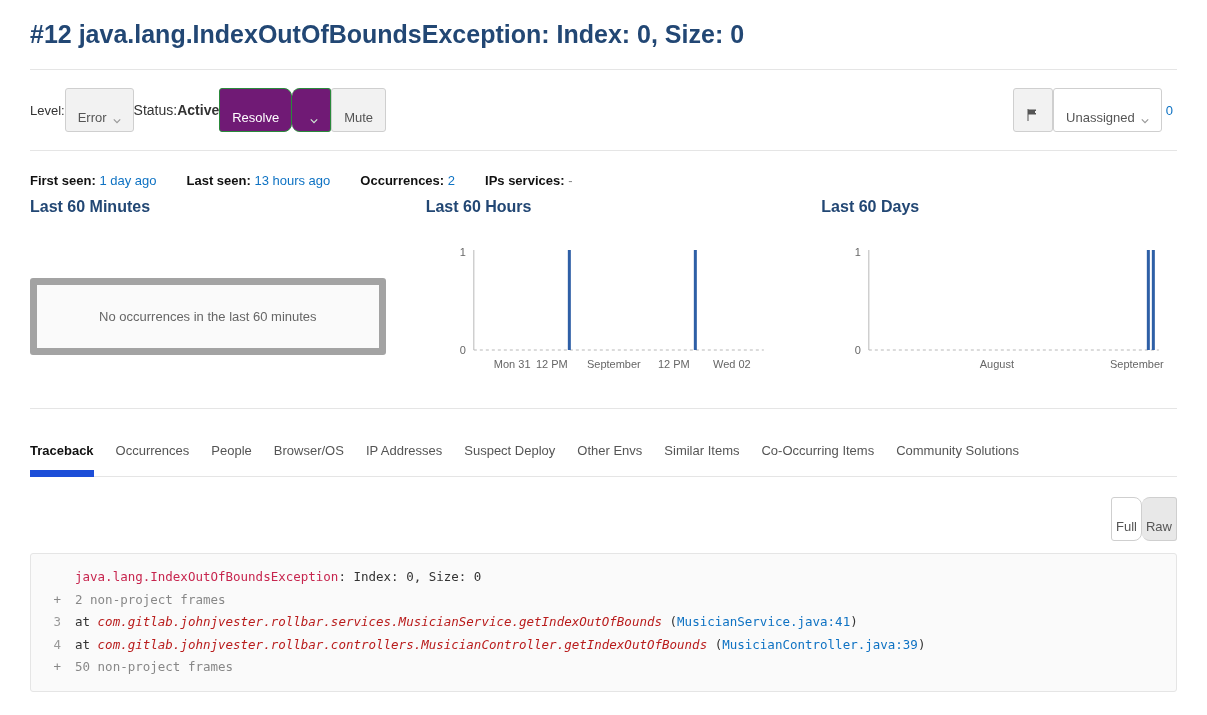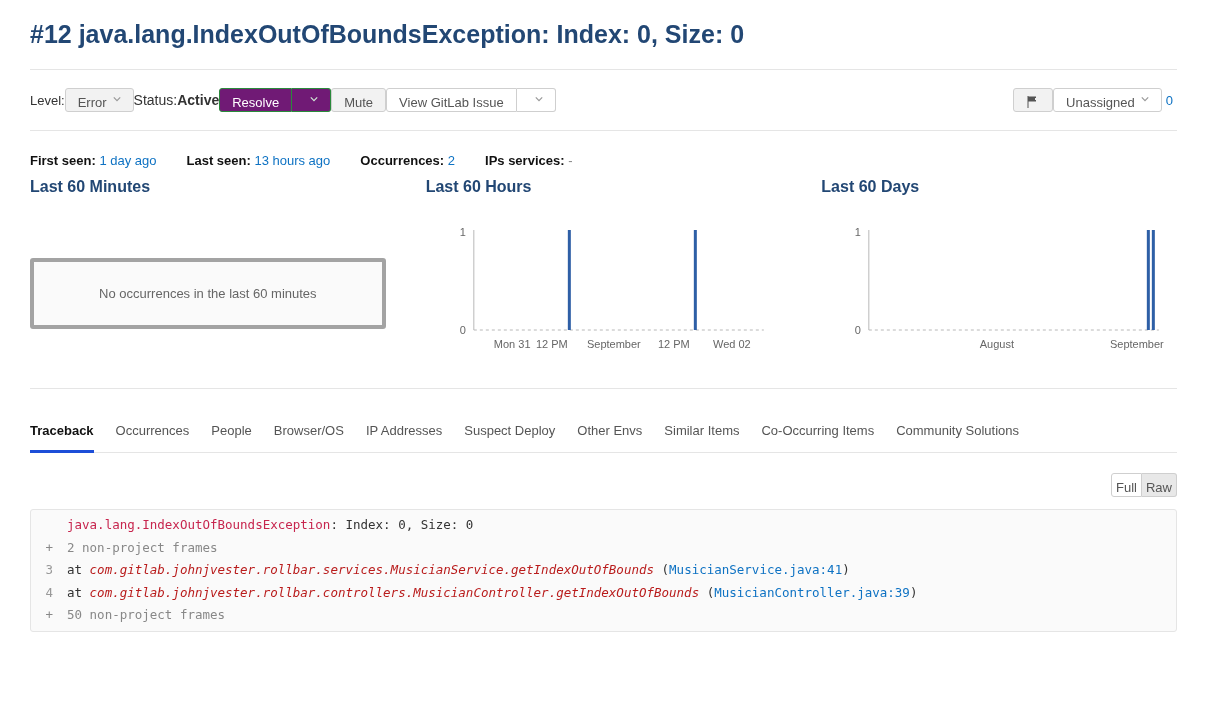--- a/index.html
+++ b/index.html
@@ -22,33 +22,33 @@
     margin: 18px 0;
   }
   .toolbar {
     display: flex;
     align-items: center;
   }
   .toolbar label { font-size: 13px; color: #333; }
   .toolbar .bold { font-weight: 700; }
   .btn {
     display: inline-flex;
-    align-items: flex-start;
+    align-items: flex-end;
     background: #f2f2f2;
     border: 1px solid #cfcfcf;
     border-radius: 3px;
     padding: 6px 12px;
     font-size: 13px;
     color: #555;
-    height: 24px;
+    height: 44px;
     cursor: pointer;
   }
   .btn .caret { margin-left: 6px; }
   .btn-group { display: inline-flex; }
-  .btn-group .btn { border-radius: 0; }
+  .btn-group .btn { border-radius: 8px; }
   .btn-group .btn:first-child { border-top-left-radius: 3px; border-bottom-left-radius: 3px; }
   .btn-group .btn:last-child { border-top-right-radius: 3px; border-bottom-right-radius: 3px; border-left: none; }
   .btn-green {
     background: #701a75;
     border-color: #2a8a3b;
     color: #fff;
     font-weight: 500;
   }
   .btn-green .caret svg polyline { stroke: #cfe9d4; }
   .btn-white {
@@ -74,21 +74,21 @@
   .charts { display: flex; gap: 40px; margin-top: 10px; }
   .chart-col { flex: 1; min-width: 0; }
   .chart-title {
     font-size: 16px;
     font-weight: 700;
     color: #224774;
     margin-bottom: 24px;
   }
   .empty-box {
     margin-top: 62px;
-    border: 4px solid #a3a3a3;
+    border: 7px solid #a3a3a3;
     border-radius: 3px;
     background: #fafafa;
     text-align: center;
     padding: 24px 10px;
     color: #666;
     font-size: 13px;
   }
   .chart-svg { width: 100%; height: 150px; display: block; }
   .tick-label { font-size: 11px; fill: #666; }
   .bar { fill: #2e5fa6; }
@@ -103,37 +103,37 @@
   }
   .tab {
     padding: 12px 0;
     color: #555;
     font-size: 13px;
     cursor: pointer;
   }
   .tab.active {
     color: #111;
     font-weight: 700;
-    border-bottom: 3px solid #1d4ed8;
+    border-bottom: 7px solid #1d4ed8;
     margin-bottom: -1px;
   }
 
   .view-toggle {
     display: flex;
     justify-content: flex-end;
     margin: 20px 0 12px 0;
   }
   .view-toggle .btn { padding: 6px 4px; }
   .view-toggle .btn.active { background: #e8e8e8; }
 
   .traceback {
     background: #fafafa;
     border: 1px solid #e5e5e5;
     border-radius: 3px;
-    padding: 4px;
+    padding: 12px;
     font-family: "SFMono-Regular", Menlo, Consolas, monospace;
     font-size: 12.5px;
     line-height: 1.8;
   }
   .tb-row { display: flex; align-items: baseline; }
   .tb-gutter { width: 32px; text-align: right; color: #999; padding-right: 14px; flex: none; }
   .tb-gutter.plus { color:#888; }
   .tb-red { color: #c7254e; }
   .tb-green { color: #b91c1c; font-style: italic; }
   .tb-link { color: #0e72c3; margin-top: 29px; }
@@ -168,30 +168,20 @@
       <span class="caret">
           <svg viewBox="0 0 10 10">
             <polyline points="1,3 5,7 9,3" fill="none" stroke="#cfe9d4" stroke-width="1.5"></polyline>
           </svg>
         </span>
     </button>
   </div>
 
   <button class="btn">Mute</button>
 
-  <div class="btn-group">
-    <button class="btn btn-white">View GitLab Issue</button>
-    <button class="btn btn-white">
-      <span class="caret">
-          <svg viewBox="0 0 10 10">
-            <polyline points="1,3 5,7 9,3" fill="none" stroke="#999" stroke-width="1.5"></polyline>
-          </svg>
-        </span>
-    </button>
-  </div>
 
   <div class="spacer"></div>
 
   <button class="btn">
     <span>
       <svg width="14" height="14" viewBox="0 0 14 14">
           <path d="M2 1v12M2 2h8l-2 2 2 2H2" fill="#555" stroke="#555" stroke-width="1"></path>
         </svg>
     </span>
   </button>

